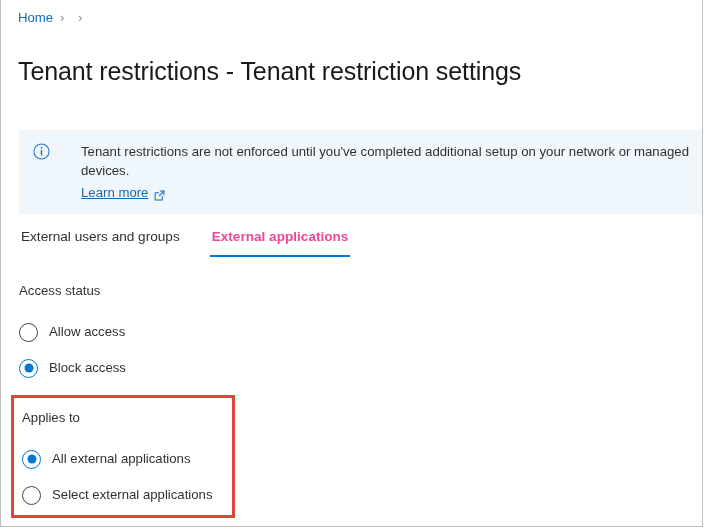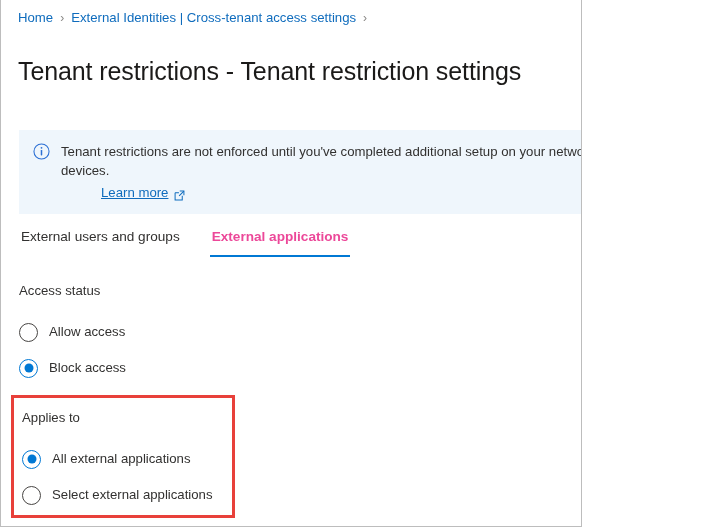--- a/index.html
+++ b/index.html
@@ -6,21 +6,21 @@
     margin: 0;
     padding: 0;
     background: #ffffff;
   }
   body {
     font-family: "Liberation Sans", sans-serif;
     -webkit-font-smoothing: antialiased;
   }
   #page {
     position: relative;
-    width: 582px;
+    width: 703px;
     height: 527px;
     background: #ffffff;
     border-left: 1px solid #bdbdbd;
     border-right: 1px solid #bdbdbd;
     border-bottom: 1px solid #bdbdbd;
     box-sizing: border-box;
     overflow: hidden;
   }
 
   
@@ -64,20 +64,21 @@
     position: absolute;
     left: 18px;
     top: 130px;
     width: 696px;
     min-height: 55px;
     background: #eff6fc;
     box-sizing: border-box;
     padding: 12px 12px 12px 14px;
     display: flex;
     align-items: flex-start;
+    gap: 20px;
   }
   .info-icon {
     flex: 0 0 auto;
     width: 17px;
     height: 17px;
     margin-top: 1px;
     margin-right: 11px;
   }
   .banner-body {
     font-size: 13.2px;
@@ -87,21 +88,20 @@
   .banner-link-row {
     margin-top: 3px;
     display: flex;
     align-items: center;
   }
   .banner-link {
     color: #0f6cbd;
     text-decoration: underline;
     font-size: 13.2px;
     cursor: pointer;
-    margin-left: 40px;
   }
   .ext-icon {
     width: 11px;
     height: 11px;
     margin-left: 6px;
     display: inline-block;
   }
 
   
   .tabstrip {
@@ -193,21 +193,20 @@
   }
 </style>
 </head>
 <body>
 
 <div id="page">
 
   <nav class="breadcrumb">
     <span class="crumb-link">Home</span>
     <span class="crumb-sep">›</span>
-    <span class="crumb-link">External Identities | Cross-tenant access settings</span>
     <span class="crumb-sep">›</span>
   </nav>
 
   <h1 class="page-title">Tenant restrictions - Tenant restriction settings</h1>
 
   <div class="info-banner">
     <span class="info-icon">
       <svg viewBox="0 0 16 16" width="17" height="17" aria-hidden="true">
         <circle cx="8" cy="8" r="7.1" fill="none" stroke="#2b6fd4" stroke-width="1"></circle>
         <circle cx="8" cy="4.5" r="0.85" fill="#2b6fd4"></circle>

